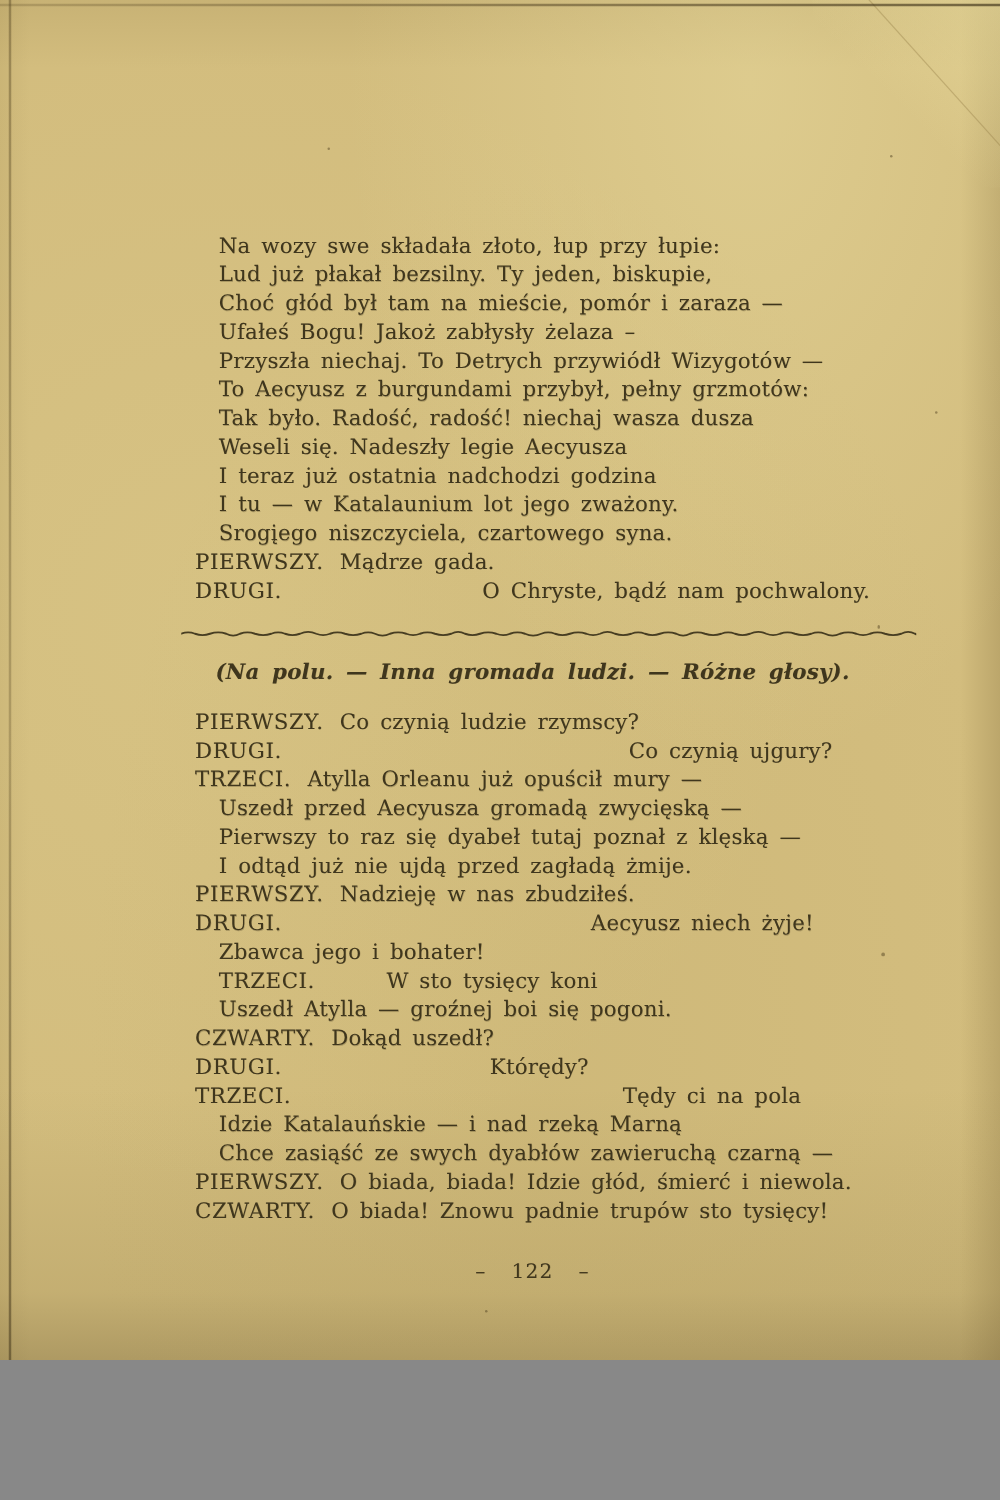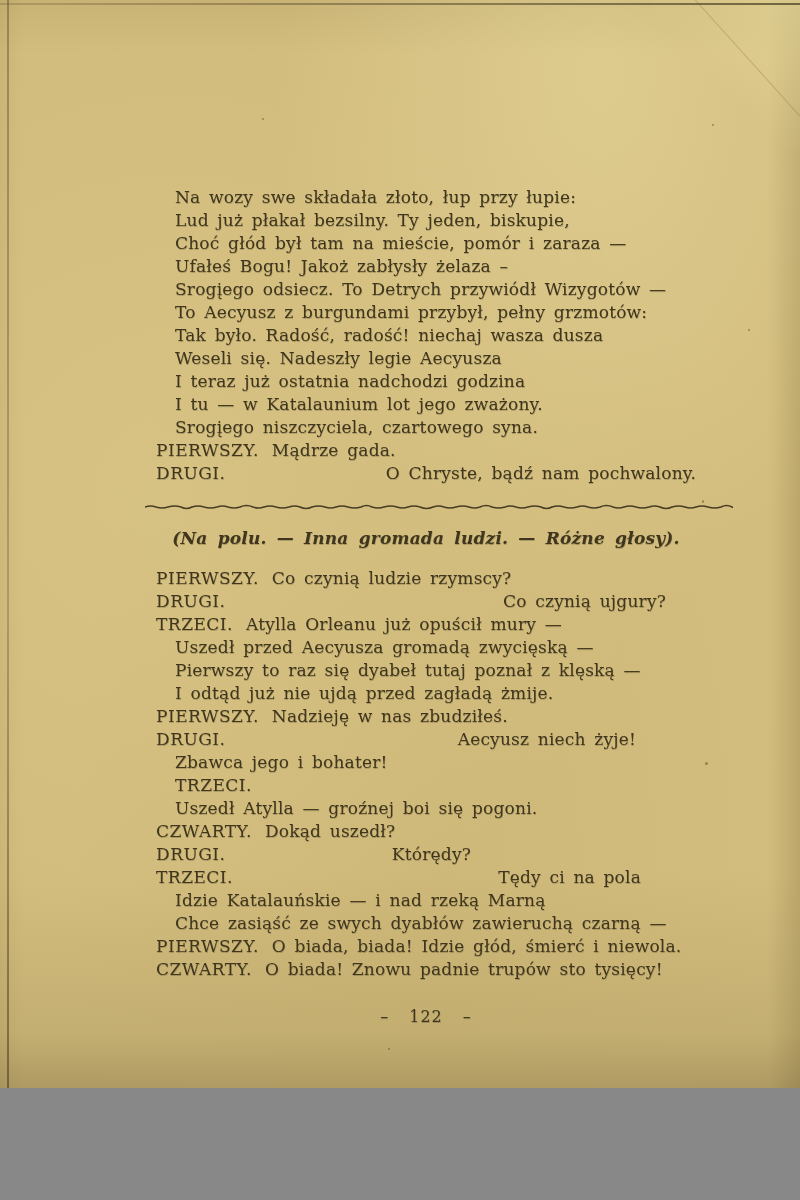--- a/index.html
+++ b/index.html
@@ -96,21 +96,21 @@
         <div class="line ind">
           <span class="txt">Lud już płakał bezsilny.  Ty jeden, biskupie,</span>
         </div>
         <div class="line ind">
           <span class="txt">Choć głód był tam na mieście, pomór i zaraza —</span>
         </div>
         <div class="line ind">
           <span class="txt">Ufałeś Bogu! Jakoż zabłysły żelaza –</span>
         </div>
         <div class="line ind">
-          <span class="txt">Srogįego odsiecz. To Detrych przywiódł Wizygotów —</span>
+          <span class="txt">Przyszła niechaj. To Detrych przywiódł Wizygotów —</span>
         </div>
         <div class="line ind">
           <span class="txt">To Aecyusz z burgundami przybył, pełny grzmotów:</span>
         </div>
         <div class="line ind">
           <span class="txt">Tak było. Radość, radość! niechaj wasza dusza</span>
         </div>
         <div class="line ind">
           <span class="txt">Weseli się. Nadeszły legie Aecyusza</span>
         </div>
@@ -162,27 +162,28 @@
         </div>
         <div class="line ind">
           <span class="txt">I odtąd już nie ujdą przed zagładą żmije.</span>
         </div>
         <div class="line">
           <span class="sp">PIERWSZY.</span>
           <span class="txt">Nadzieję w nas zbudziłeś.</span>
         </div>
         <div class="line">
           <span class="sp">DRUGI.</span>
-          <span class="rt" style="margin-right: 60px;">Aecyusz niech żyje!</span>
+          <span class="rt" style="margin-right: 45px;">Aecyusz niech żyje!</span>
         </div>
         <div class="line ind">
           <span class="txt">Zbawca jego i bohater!</span>
         </div>
         <div class="line ind">
           <span class="sp">TRZECI.</span>
+          <span class="rt" style="margin-right: 218px;">W sto tysięcy koni</span>
         </div>
         <div class="line ind">
           <span class="txt">Uszedł Atylla — groźnej boi się pogoni.</span>
         </div>
         <div class="line">
           <span class="sp">CZWARTY.</span>
           <span class="txt">Dokąd uszedł?</span>
         </div>
         <div class="line">
           <span class="sp">DRUGI.</span>

